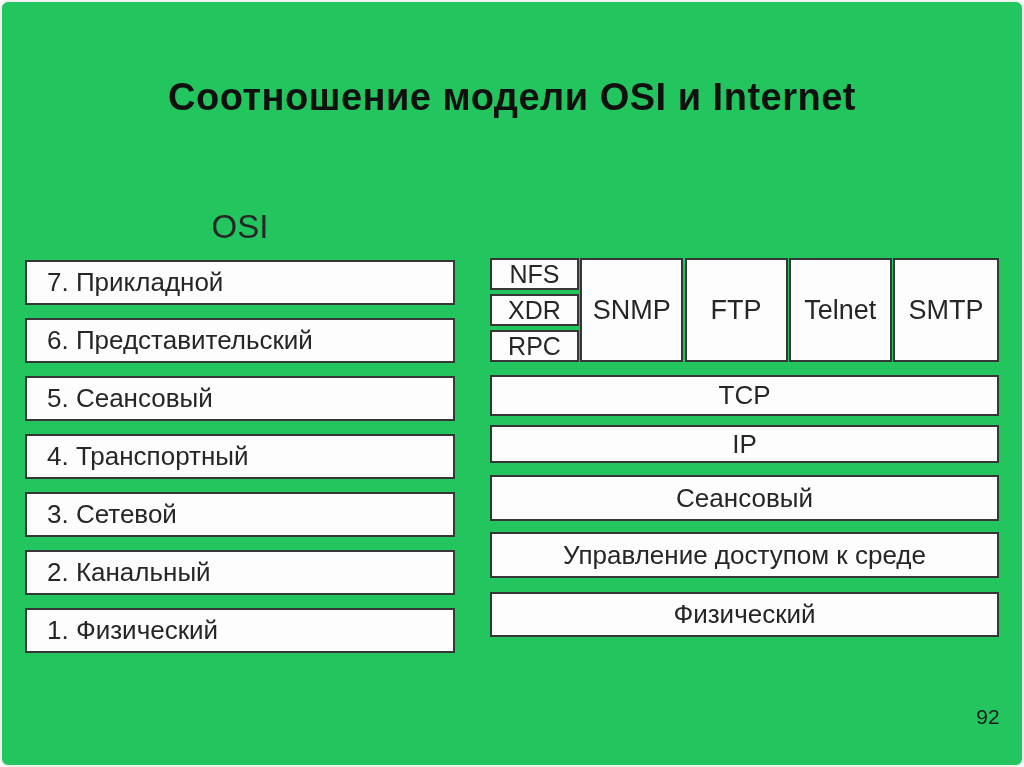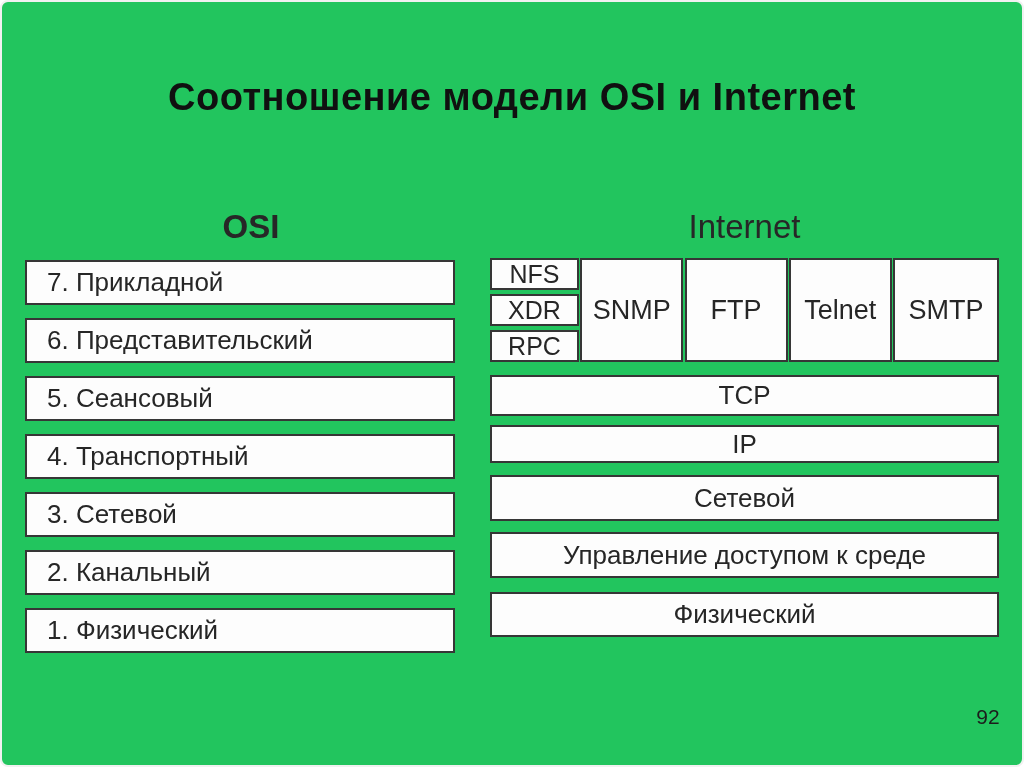--- a/index.html
+++ b/index.html
@@ -28,21 +28,21 @@
     letter-spacing: 0.5px;
   }
   .col-header {
     position: absolute;
     top: 206px;
     text-align: center;
     font-size: 33px;
     font-weight: 400;
     color: #272727;
   }
-  .osi-header { left: 34px; width: 430px; font-weight: bold; }
+  .osi-header { left: 23px; width: 430px; }
   .inet-header { left: 488px; width: 509px; }
 
   .osi-col {
     position: absolute;
     left: 23px; top: 258px;
     width: 430px;
     display: flex;
     flex-direction: column;
     gap: 13px;
   }
@@ -121,21 +121,20 @@
   }
 </style>
 </head>
 <body>
 
 <div class="slide">
 
   <div class="title">Соотношение модели OSI и Internet</div>
 
   <div class="col-header osi-header">OSI</div>
-  <div class="col-header inet-header">Internet</div>
 
   <div class="osi-col">
     <div class="layer-box">7. Прикладной</div>
     <div class="layer-box">6. Представительский</div>
     <div class="layer-box">5. Сеансовый</div>
     <div class="layer-box">4. Транспортный</div>
     <div class="layer-box">3. Сетевой</div>
     <div class="layer-box">2. Канальный</div>
     <div class="layer-box">1. Физический</div>
   </div>
@@ -147,20 +146,20 @@
         <div class="small-box">XDR</div>
         <div class="small-box">RPC</div>
       </div>
       <div class="app-box app-snmp">SNMP</div>
       <div class="app-box app-ftp">FTP</div>
       <div class="app-box app-telnet">Telnet</div>
       <div class="app-box app-smtp">SMTP</div>
     </div>
     <div class="wide-box row-tcp">TCP</div>
     <div class="wide-box row-ip">IP</div>
-    <div class="wide-box row-drv">Сетевой</div>
+    <div class="wide-box row-drv">Сеансовый</div>
     <div class="wide-box row-mac">Управление доступом к среде</div>
     <div class="wide-box row-phy">Физический</div>
   </div>
 
   <div class="page-number">92</div>
 
 </div>
 
 </body></html>

